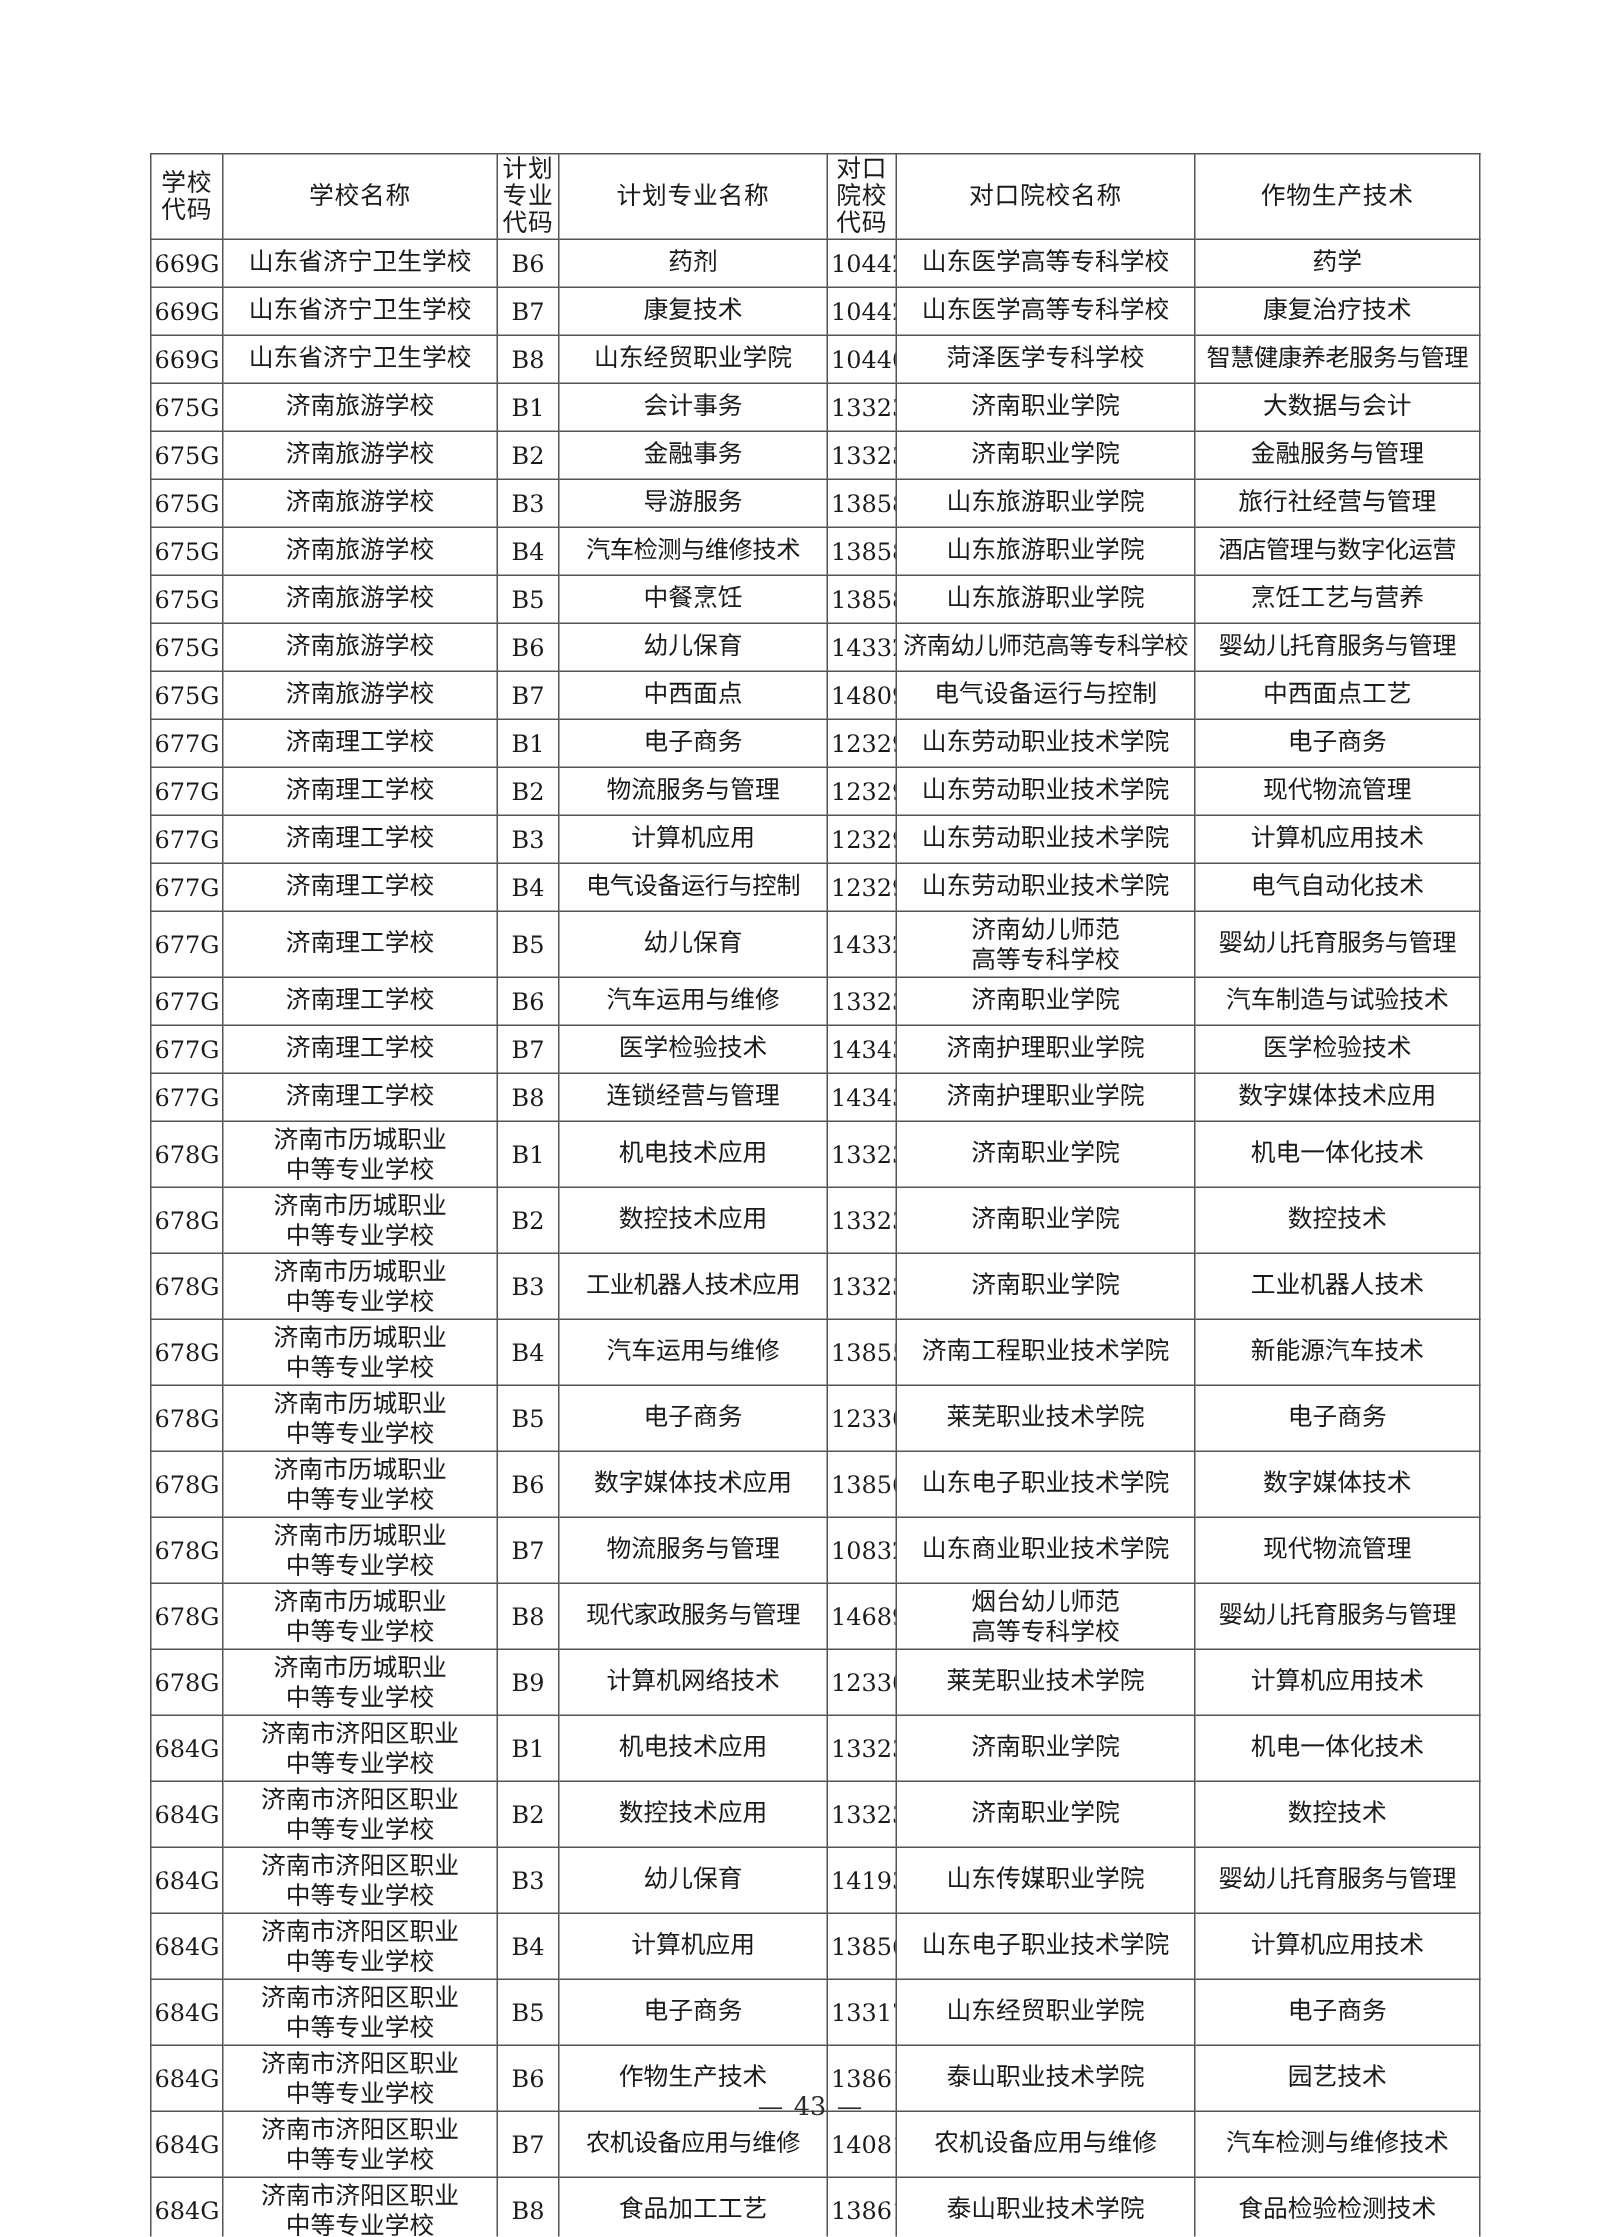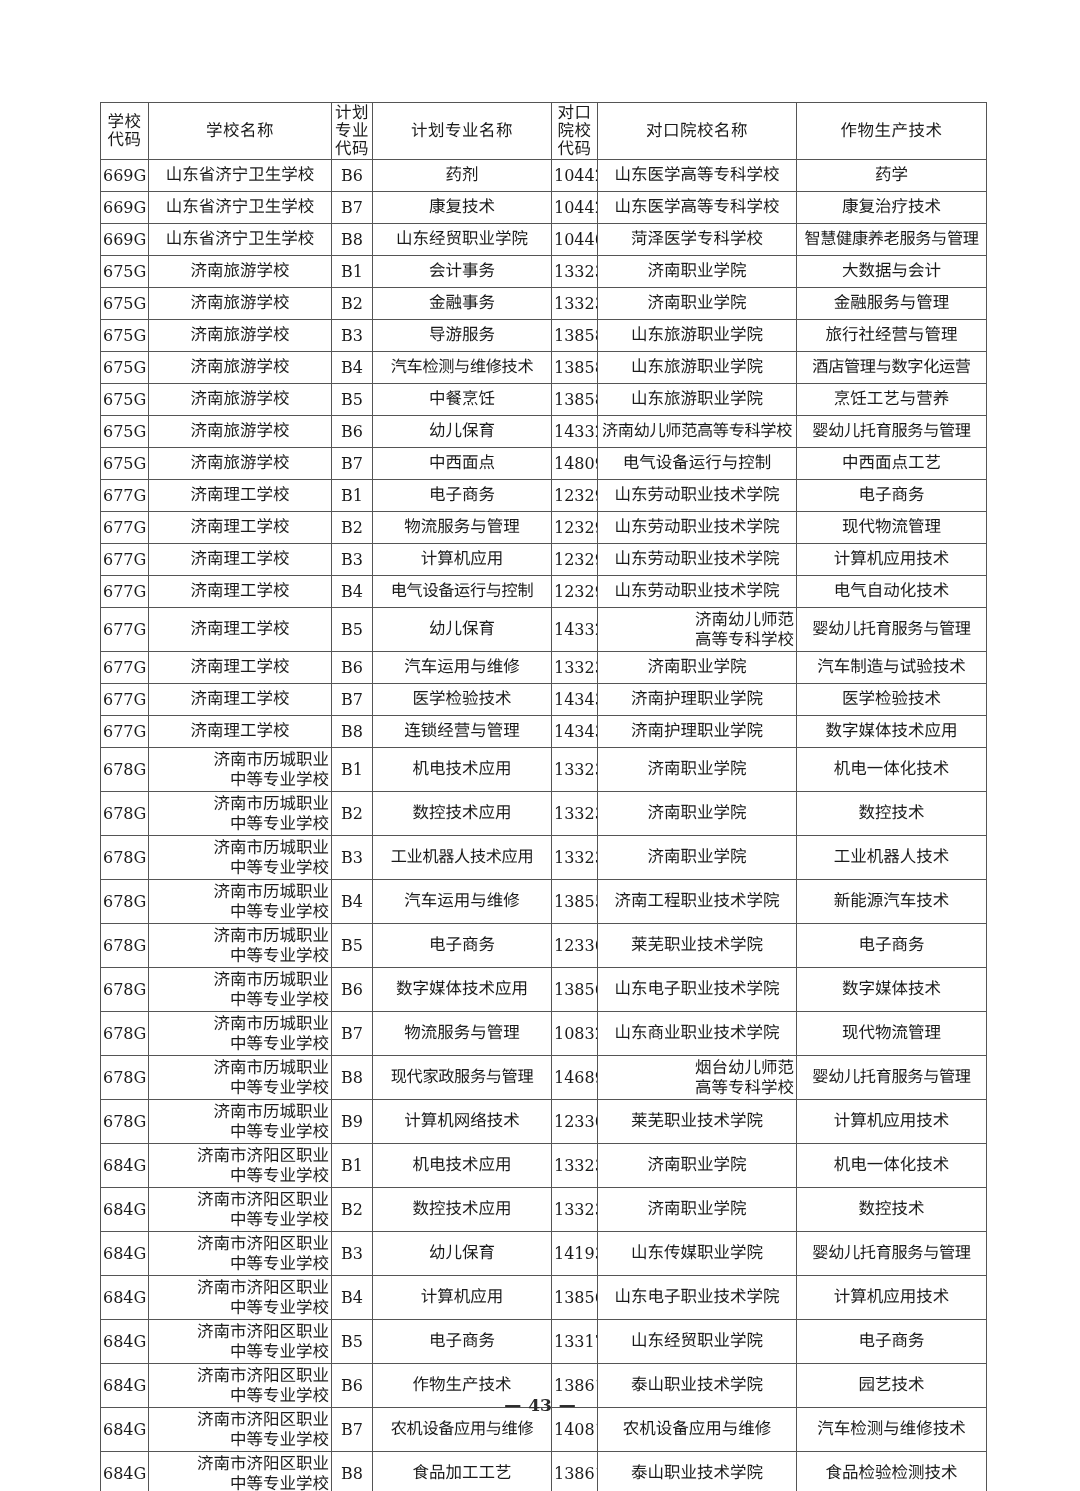--- a/index.html
+++ b/index.html
@@ -79,39 +79,37 @@
   }
 
   tbody td.code {
     font-size: 16px;
     letter-spacing: 0px;
   }
 
   td .two-line {
     display: block;
     line-height: 1.16;
-    text-align: right;
   }
 
   
   td.fit {
     font-size: 16.2px;
     letter-spacing: -0.35px;
   }
 
   #page-number {
     position: absolute;
     left: 0;
     top: 1395px;
     width: 1080px;
     text-align: center;
     font-size: 17px;
     color: #2b2b2b;
     font-family: "DejaVu Serif", "Liberation Serif", serif;
-    font-weight: bold;
   }
   #page-number .dash { padding: 0 7px; }
 </style>
 </head>
 <body>
 
 <div id="page">
 
   <div id="table-wrap">
     <table class="plan-table">

